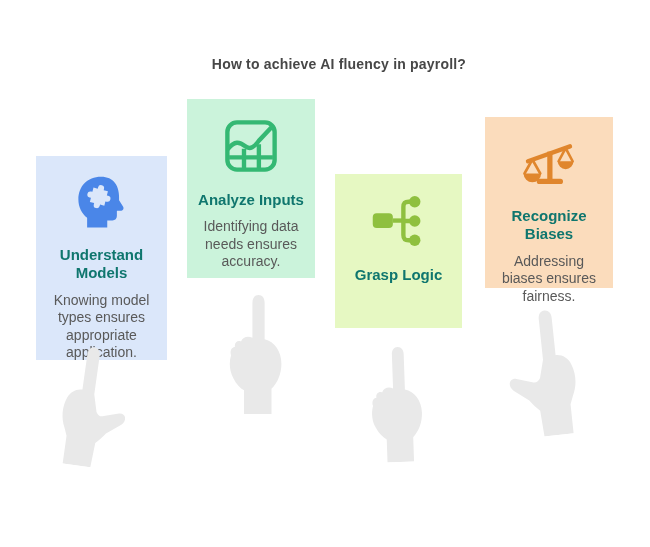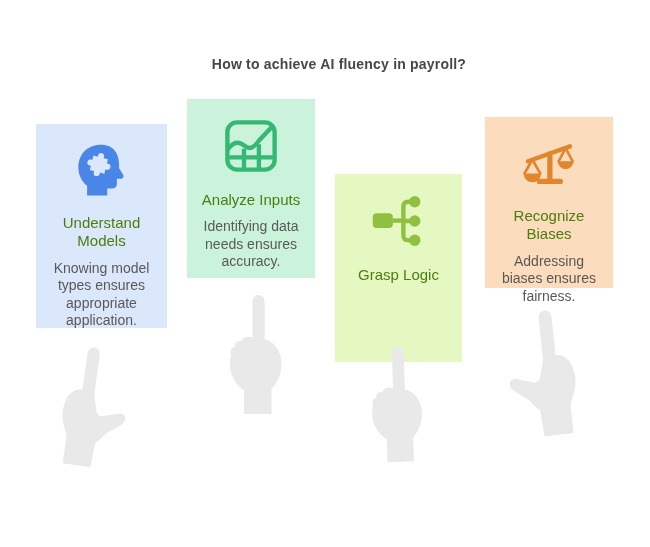--- a/index.html
+++ b/index.html
@@ -14,46 +14,46 @@
     text-align:center;font-size:14px;font-weight:bold;
     color:#474747;letter-spacing:.2px;margin:14px;
   }
   .card{
     position:absolute;box-sizing:border-box;
     display:flex;flex-direction:column;align-items:center;
     padding:18px 11px 0 11px;text-align:center;
   }
   .card-1{left:36px;top:124px;width:131px;height:204px;}
   .card-2{left:187px;top:99px;width:128px;height:179px;}
-  .card-3{left:335px;top:174px;width:127px;height:188px;}
+  .card-3{left:335px;top:174px;width:127px;height:154px;}
   .card-4{left:485px;top:117px;width:128px;height:171px;}
   .icon-wrap{width:58px;height:58px;display:flex;align-items:center;justify-content:center;}
   .icon-wrap svg{width:56px;height:56px;display:block;}
   .card-title{
-    margin:16px 0 0 0;font-size:15px;font-weight:normal;
-    color:#4d7c0f;line-height:1.22;
+    margin:16px 0 0 0;font-size:15px;font-weight:bold;
+    color:#0f766e;line-height:1.22;
   }
   .card-body{
     margin:9px 0 0 0;font-size:14px;color:#595959;line-height:1.25;
   }
   .hand{position:absolute;}
   .hand svg{display:block;width:100%;height:100%;}
   .hand-1{left:46px;top:343px;width:92px;height:124px;transform:rotate(8deg);}
   .hand-2{left:218px;top:292px;width:78px;height:122px;}
   .hand-3{left:360px;top:344px;width:76px;height:118px;transform:rotate(-2deg);}
   .hand-4{left:500px;top:306px;width:90px;height:130px;transform:scaleX(-1) rotate(6deg);}
 </style>
 </head>
 <body>
 
 <div class="canvas">
 
   <h1 class="page-title">How to achieve AI fluency in payroll?</h1>
 
-  <section class="card card-1" style="background-color: rgb(219, 231, 250);">
+  <section class="card card-1" style="background-color: rgb(219, 231, 250); margin-top: 32px;">
     <div class="icon-wrap" style="color: rgb(74, 134, 232);">
       <svg viewBox="0 0 64 64">
         <path fill="currentColor" d="M31 3 C15 3 5 14 5 29 C5 38 9 45 15 50 L15 61 H38 V53 H44 C47 53 49 51 49 48 V42 H53 C56 42 57.5 39.5 56 37 L51.5 30 C52.5 13 45 3 31 3 Z"></path>
         <path fill="#dbe7fa" transform="rotate(14 27 25.5)" d="M20 17 h5 v-1.5 a3.5 3.5 0 0 1 7 0 V17 h5 v5 h1.5 a3.5 3.5 0 0 1 0 7 H37 v5 h-5 v1.5 a3.5 3.5 0 0 1 -7 0 V34 h-5 v-5 h-1.5 a3.5 3.5 0 0 1 0 -7 H20 Z"></path>
       </svg>
     </div>
     <h2 class="card-title">Understand Models</h2>
     <p class="card-body">Knowing model types ensures appropriate application.</p>
   </section>
 

